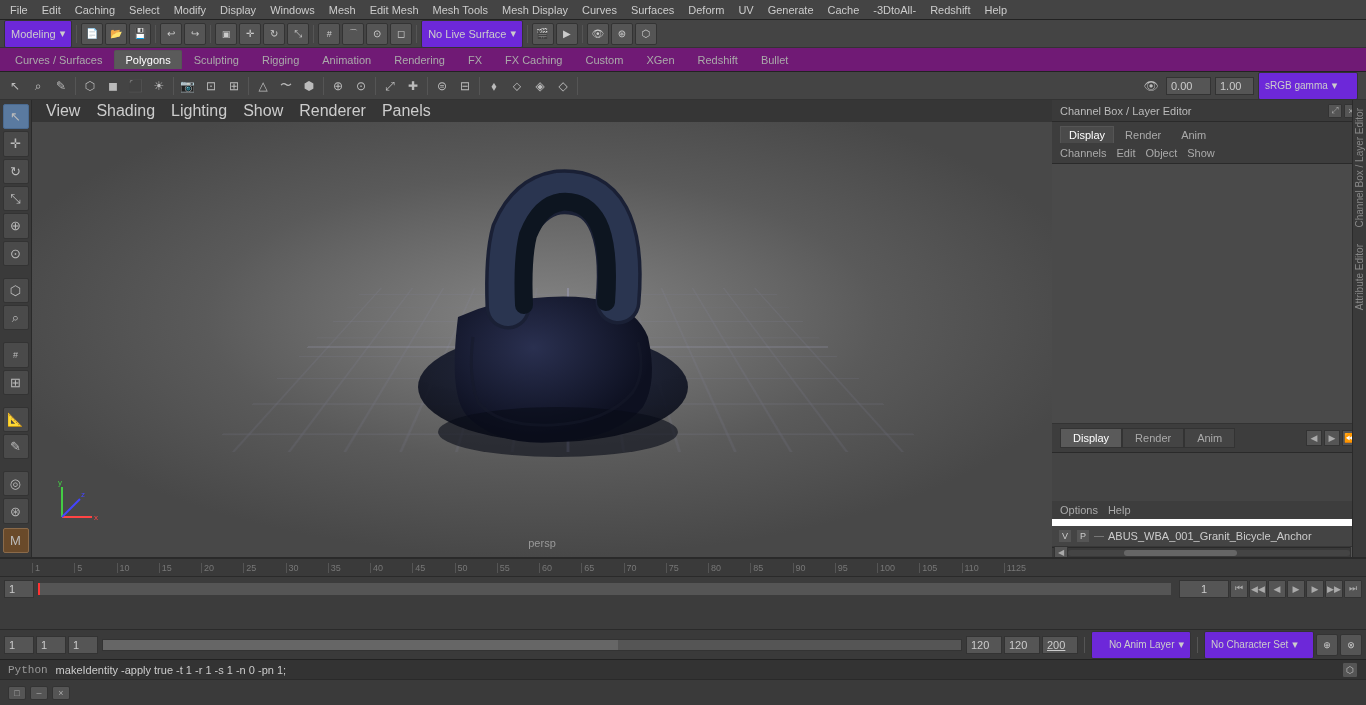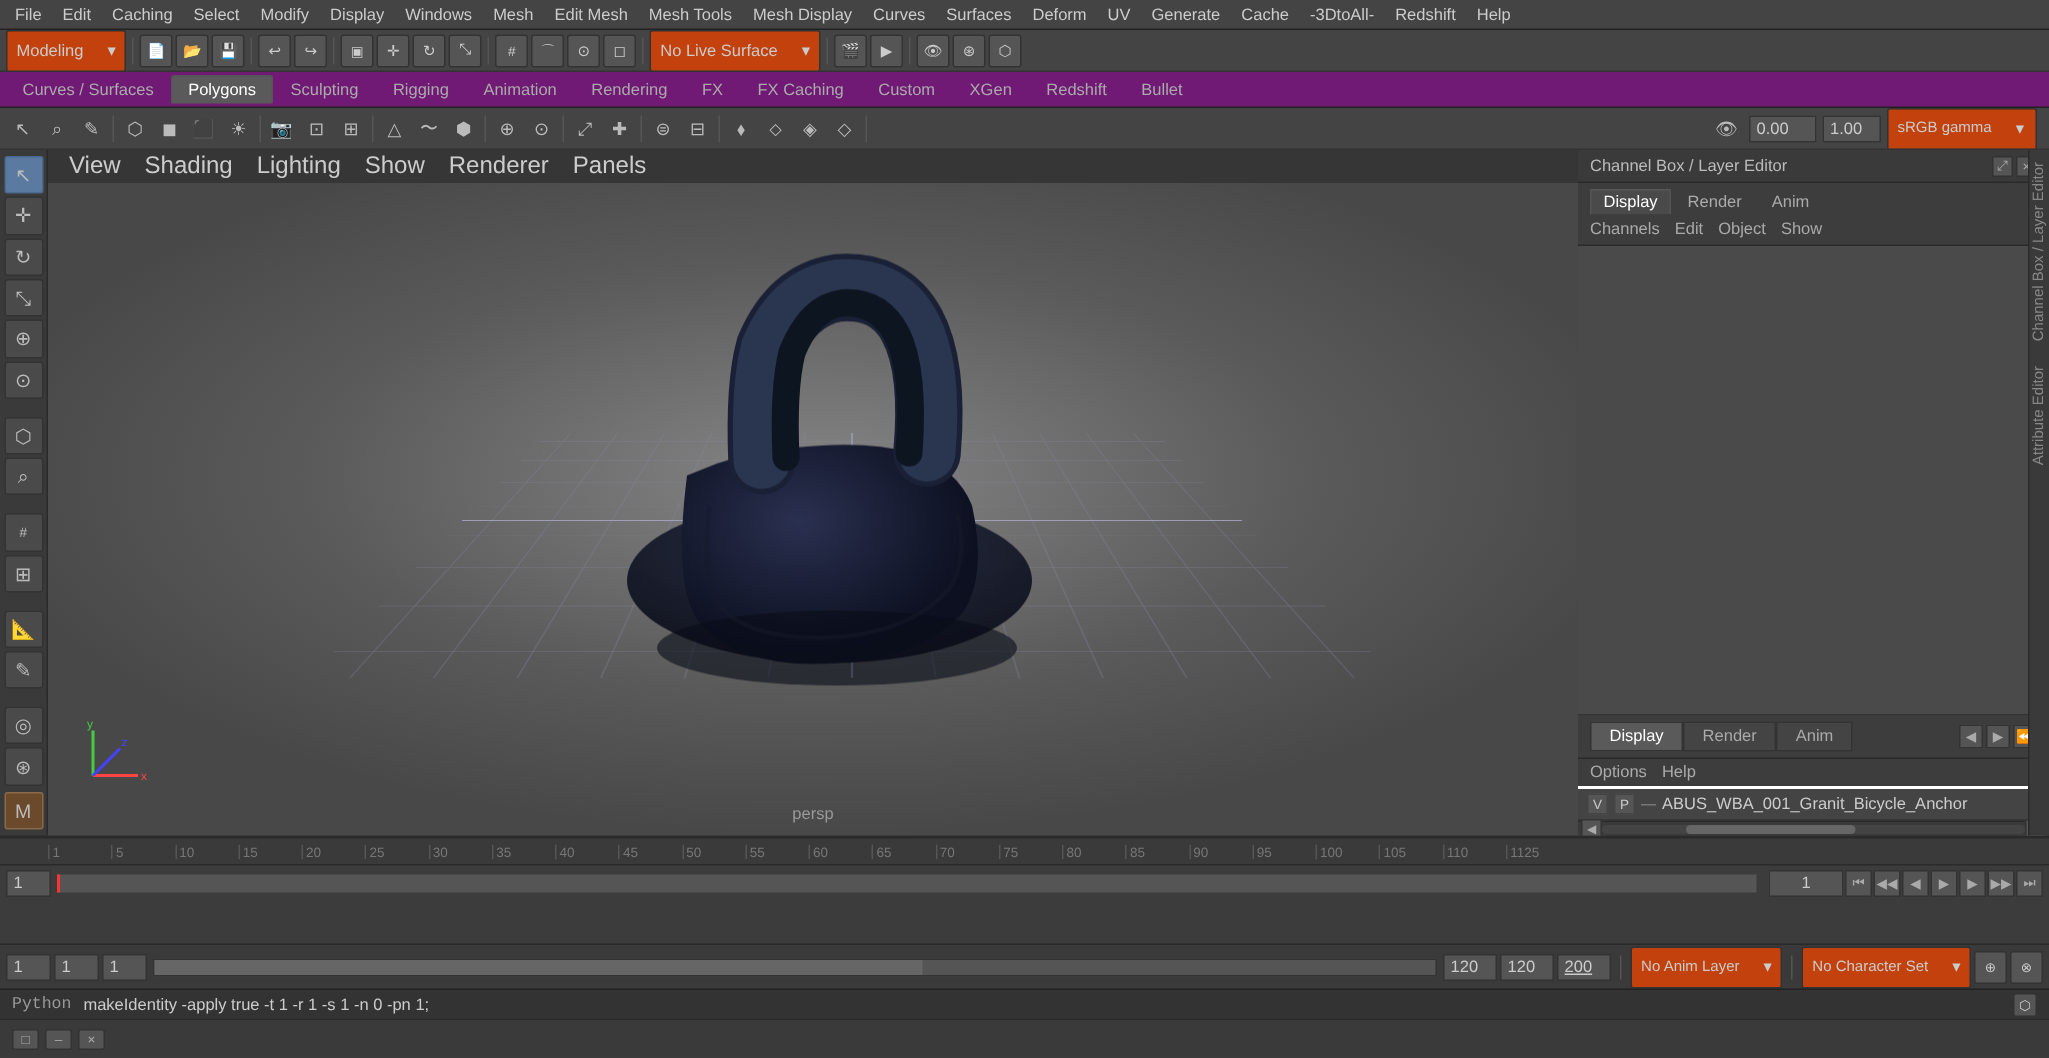--- a/index.html
+++ b/index.html
@@ -58,28 +58,28 @@
     .toolbar-sep {
       width: 1px;
       height: 18px;
       background: #555;
       margin: 0 2px;
     }
     .toolbar-dropdown {
       display: flex;
       align-items: center;
       height: 28px;
-      background: #c2410c;
+      background: #6d28d9;
       border: 1px solid #333;
       border-radius: 2px;
       padding: 0 6px;
       cursor: pointer;
       font-size: 11px;
       color: #ccc;
-      gap: 16px;
+      gap: 4px;
     }
 
     
     #mode-tabs {
       display: flex;
       align-items: center;
       height: 24px;
       background: #701a75;
       padding: 0 4px;
       gap: 1px;
@@ -867,21 +867,21 @@
               <div class="layers-tab">Render</div>
               <div class="layers-tab">Anim</div>
             </div>
             <div class="layers-icons">
               <div class="layers-icon-btn">◀</div>
               <div class="layers-icon-btn">▶</div>
               <div class="layers-icon-btn">⏪</div>
             </div>
           </div>
 
-          <div style="display:flex;gap:10px;padding:3px 8px;background:#3d3d3d;border-bottom:2px solid #ffffff;">
+          <div style="display:flex;gap:10px;padding:3px 8px;background:#3d3d3d;border-bottom:7px solid #ffffff;margin-top:48px;">
             <span class="channel-menu-item">Options</span>
             <span class="channel-menu-item">Help</span>
           </div>
 
           <div class="layers-row">
             <div class="layers-row-v">V</div>
             <div class="layers-row-p">P</div>
             <div class="layers-row-line"></div>
             <span class="layers-row-name">ABUS_WBA_001_Granit_Bicycle_Anchor</span>
           </div>
@@ -959,21 +959,21 @@
     <div class="bc-field" style="width:26px;">1</div>
     <div class="bc-field" style="width:26px;">1</div>
     <div class="bc-field" style="width:26px;">1</div>
     <div style="flex:1;height:12px;background:#555;border:1px solid #333;margin:0 2px;">
       <div style="width:60%;height:100%;background:#666;"></div>
     </div>
     <div class="bc-field" style="width:36px;">120</div>
     <div class="bc-field" style="width:36px;">120</div>
     <div class="bc-field" style="width:36px;text-decoration:underline;">200</div>
     <div class="bc-sep"></div>
-    <div class="toolbar-dropdown" style="min-width:100px;">
+    <div class="toolbar-dropdown" style="min-width:100px;justify-content:flex-end;">
       <span style="font-size:10px;">No Anim Layer</span>
       <span>▾</span>
     </div>
     <div class="bc-sep"></div>
     <div class="toolbar-dropdown" style="min-width:110px;">
       <span style="font-size:10px;">No Character Set</span>
       <span>▾</span>
     </div>
     <div class="toolbar-btn" style="font-size:9px;">⊕</div>
     <div class="toolbar-btn" style="font-size:9px;">⊗</div>

